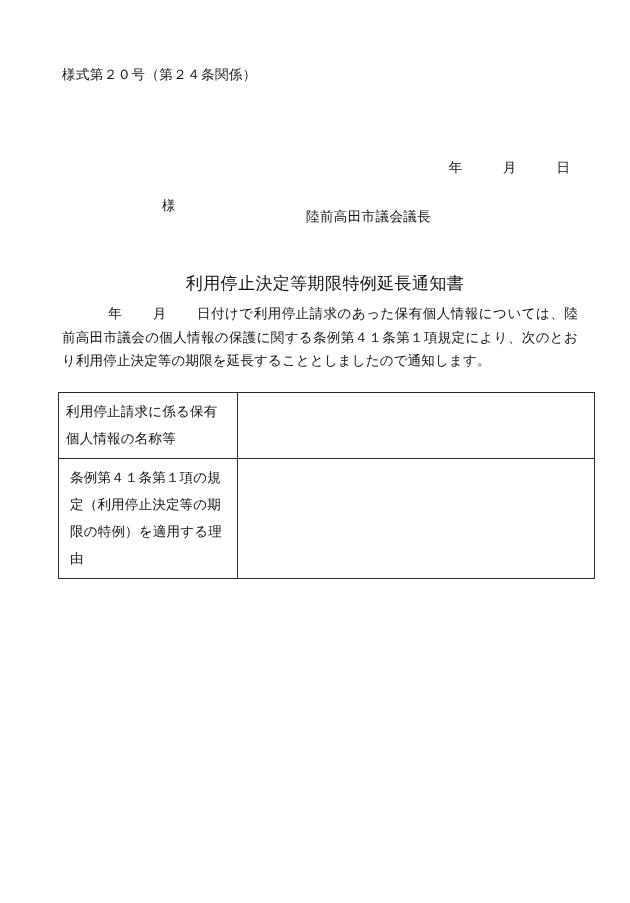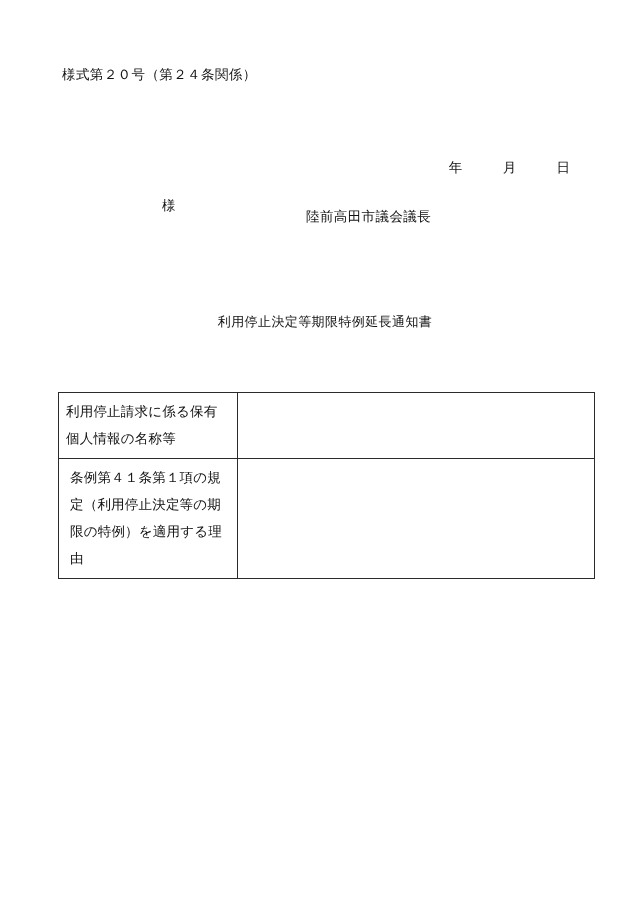--- a/index.html
+++ b/index.html
@@ -63,26 +63,25 @@
     letter-spacing: 0.4px;
   }
 
   
   .doc-title {
     position: absolute;
     left: 0;
     top: 272px;
     width: 630px;
     text-align: center;
-    font-size: 13px;
+    font-size: 17px;
     letter-spacing: 0.4px;
     white-space: pre;
     padding-left: 20px;
     box-sizing: border-box;
-    margin-top: 41px;
   }
 
   
   .body-text {
     position: absolute;
     left: 62px;
     top: 302px;
     width: 516px;
     font-size: 13.5px;
     line-height: 23.5px;
@@ -140,20 +139,23 @@
   <div class="date-line">
     <span>年</span><span class="sp"></span><span>月</span><span class="sp"></span><span>日</span>
   </div>
 
   <div class="addressee">様</div>
 
   <div class="issuer">陸前高田市議会議長</div>
 
   <div class="doc-title">利用停止決定等期限特例延長通知書</div>
 
+  <div class="body-text">
+    <span class="lead-gap"></span><span>年</span><span class="gap"></span><span>月</span><span class="gap"></span><span>日付けで利用停止請求のあった保有個人情報については、陸前高田市議会の個人情報の保護に関する条例第４１条第１項規定により、次のとおり利用停止決定等の期限を延長することとしましたので通知します。</span>
+  </div>
 
   <table class="form-table">
     <tbody>
       <tr class="row1">
         <td class="label">利用停止請求に係る保有個人情報の名称等</td>
         <td class="value"></td>
       </tr>
       <tr class="row2">
         <td class="label">条例第４１条第１項の規定（利用停止決定等の期限の特例）を適用する理由</td>
         <td class="value"></td>

